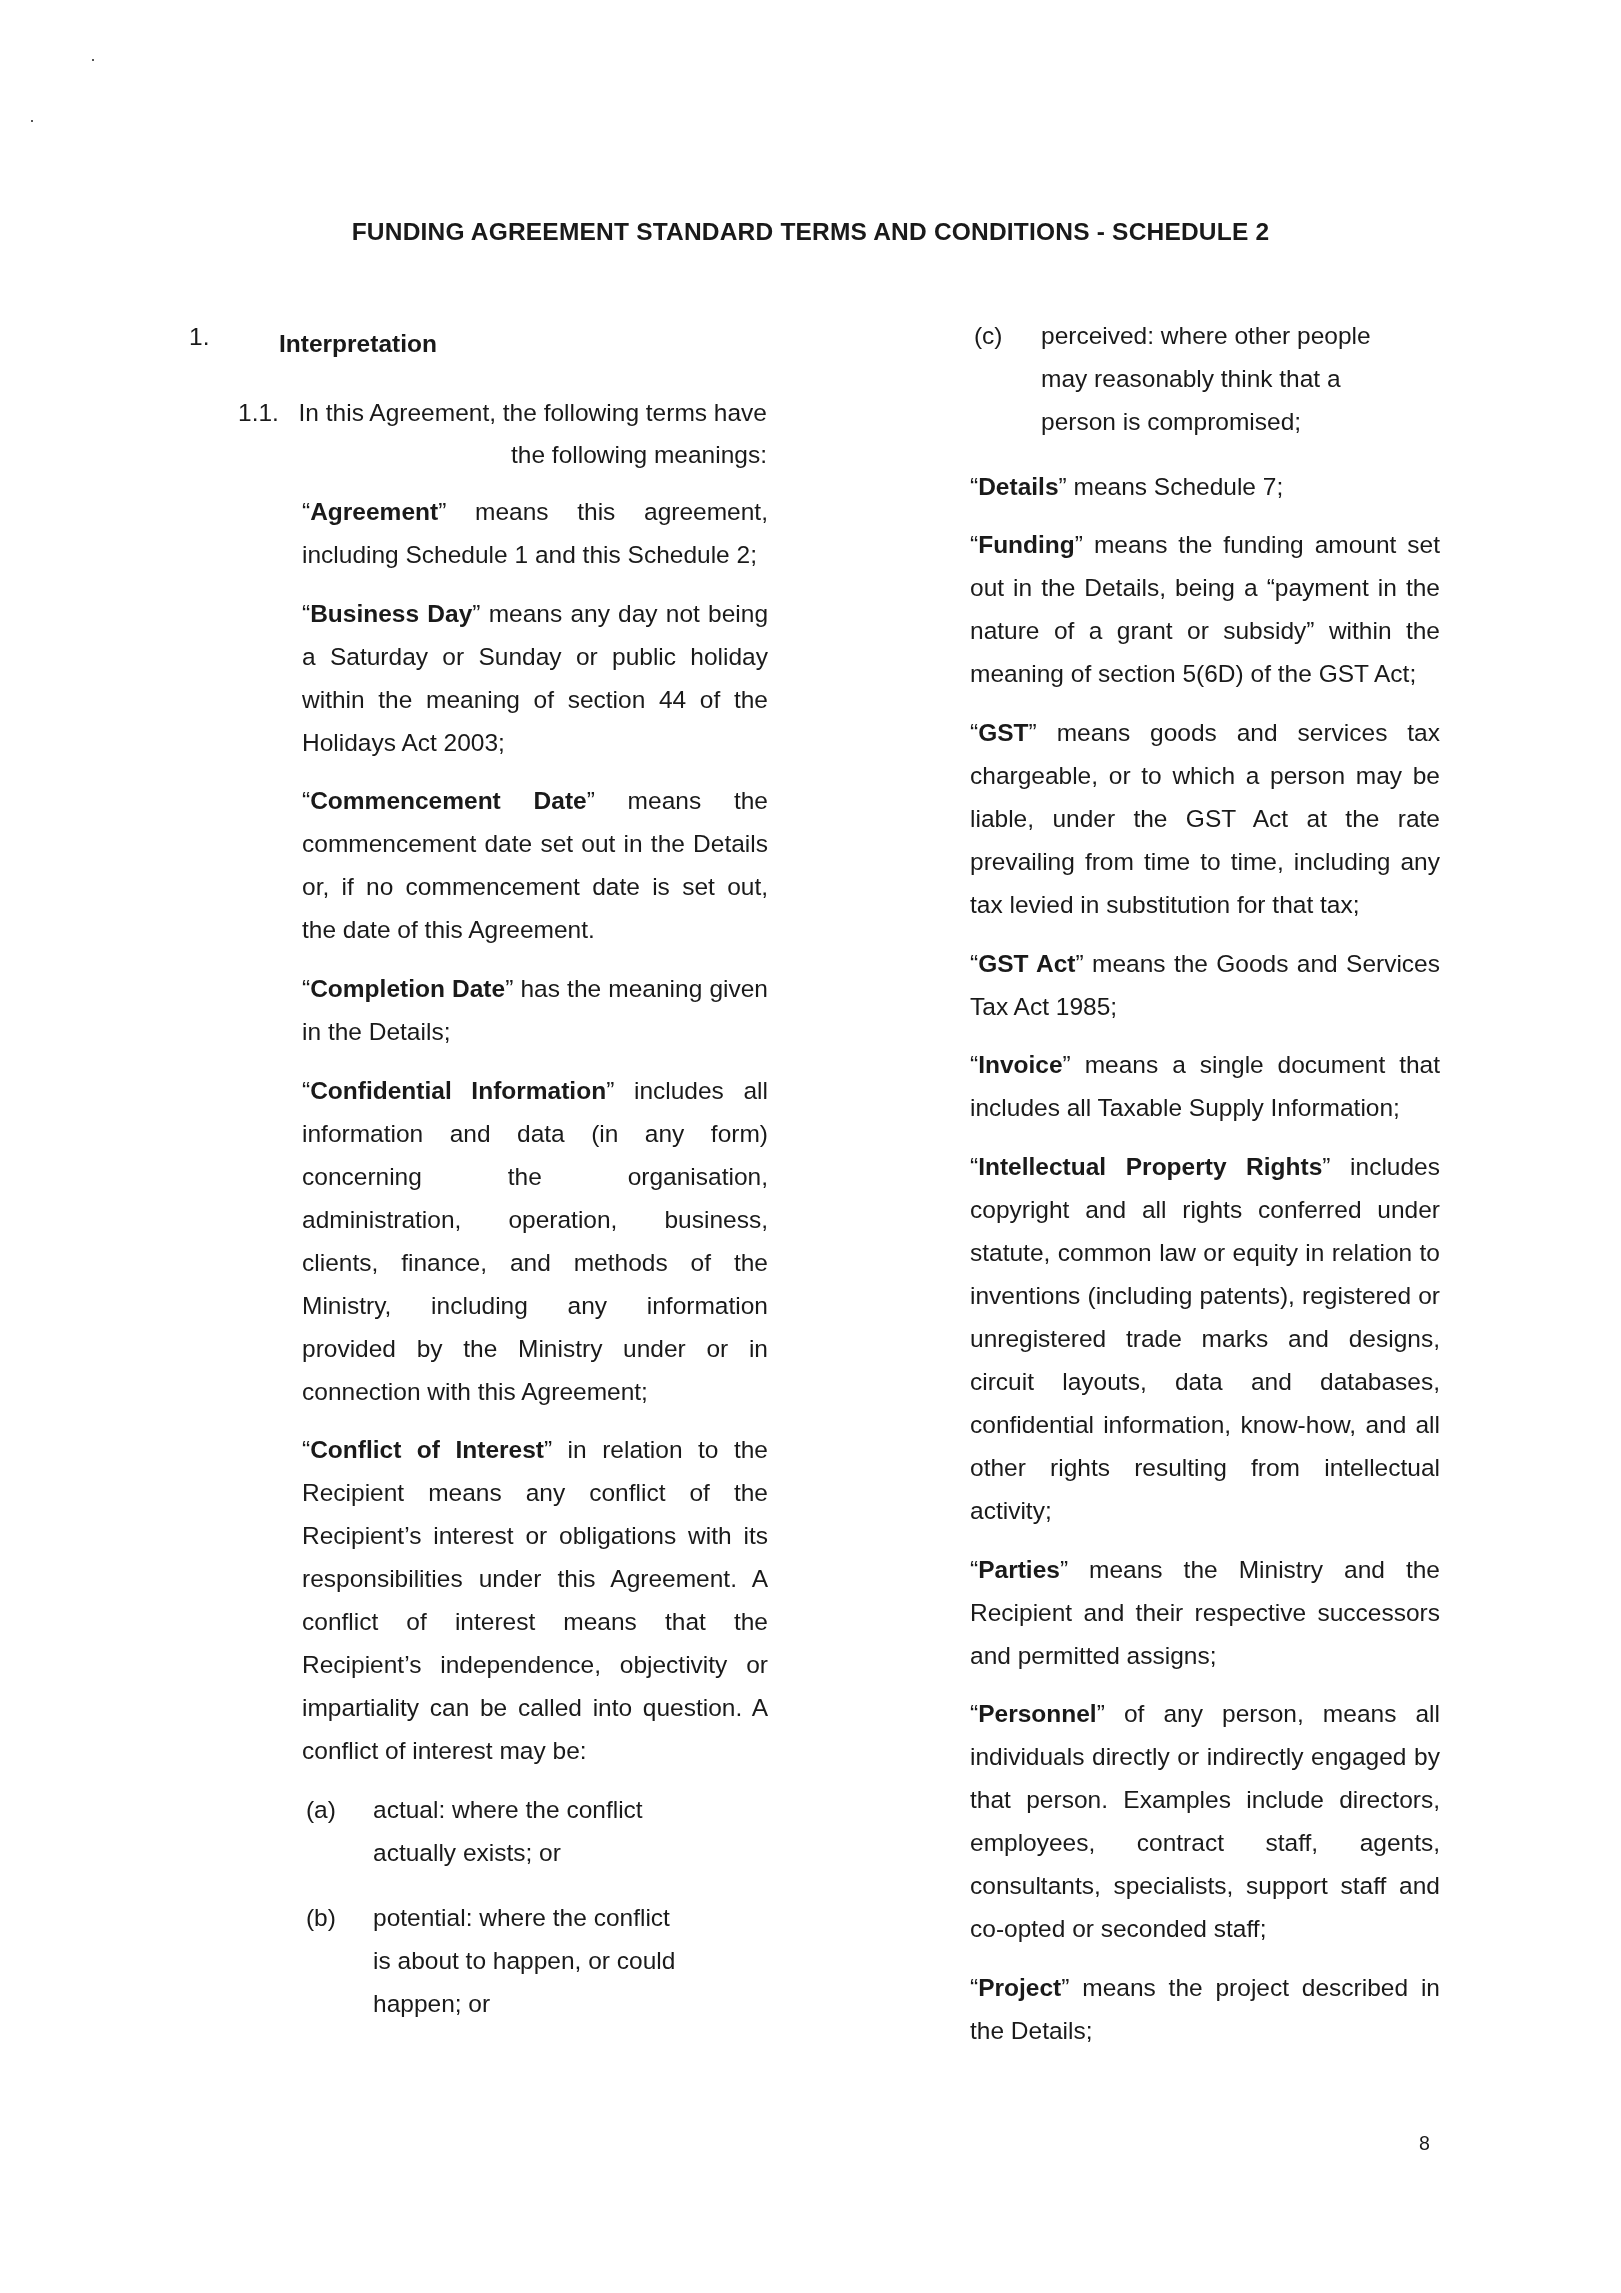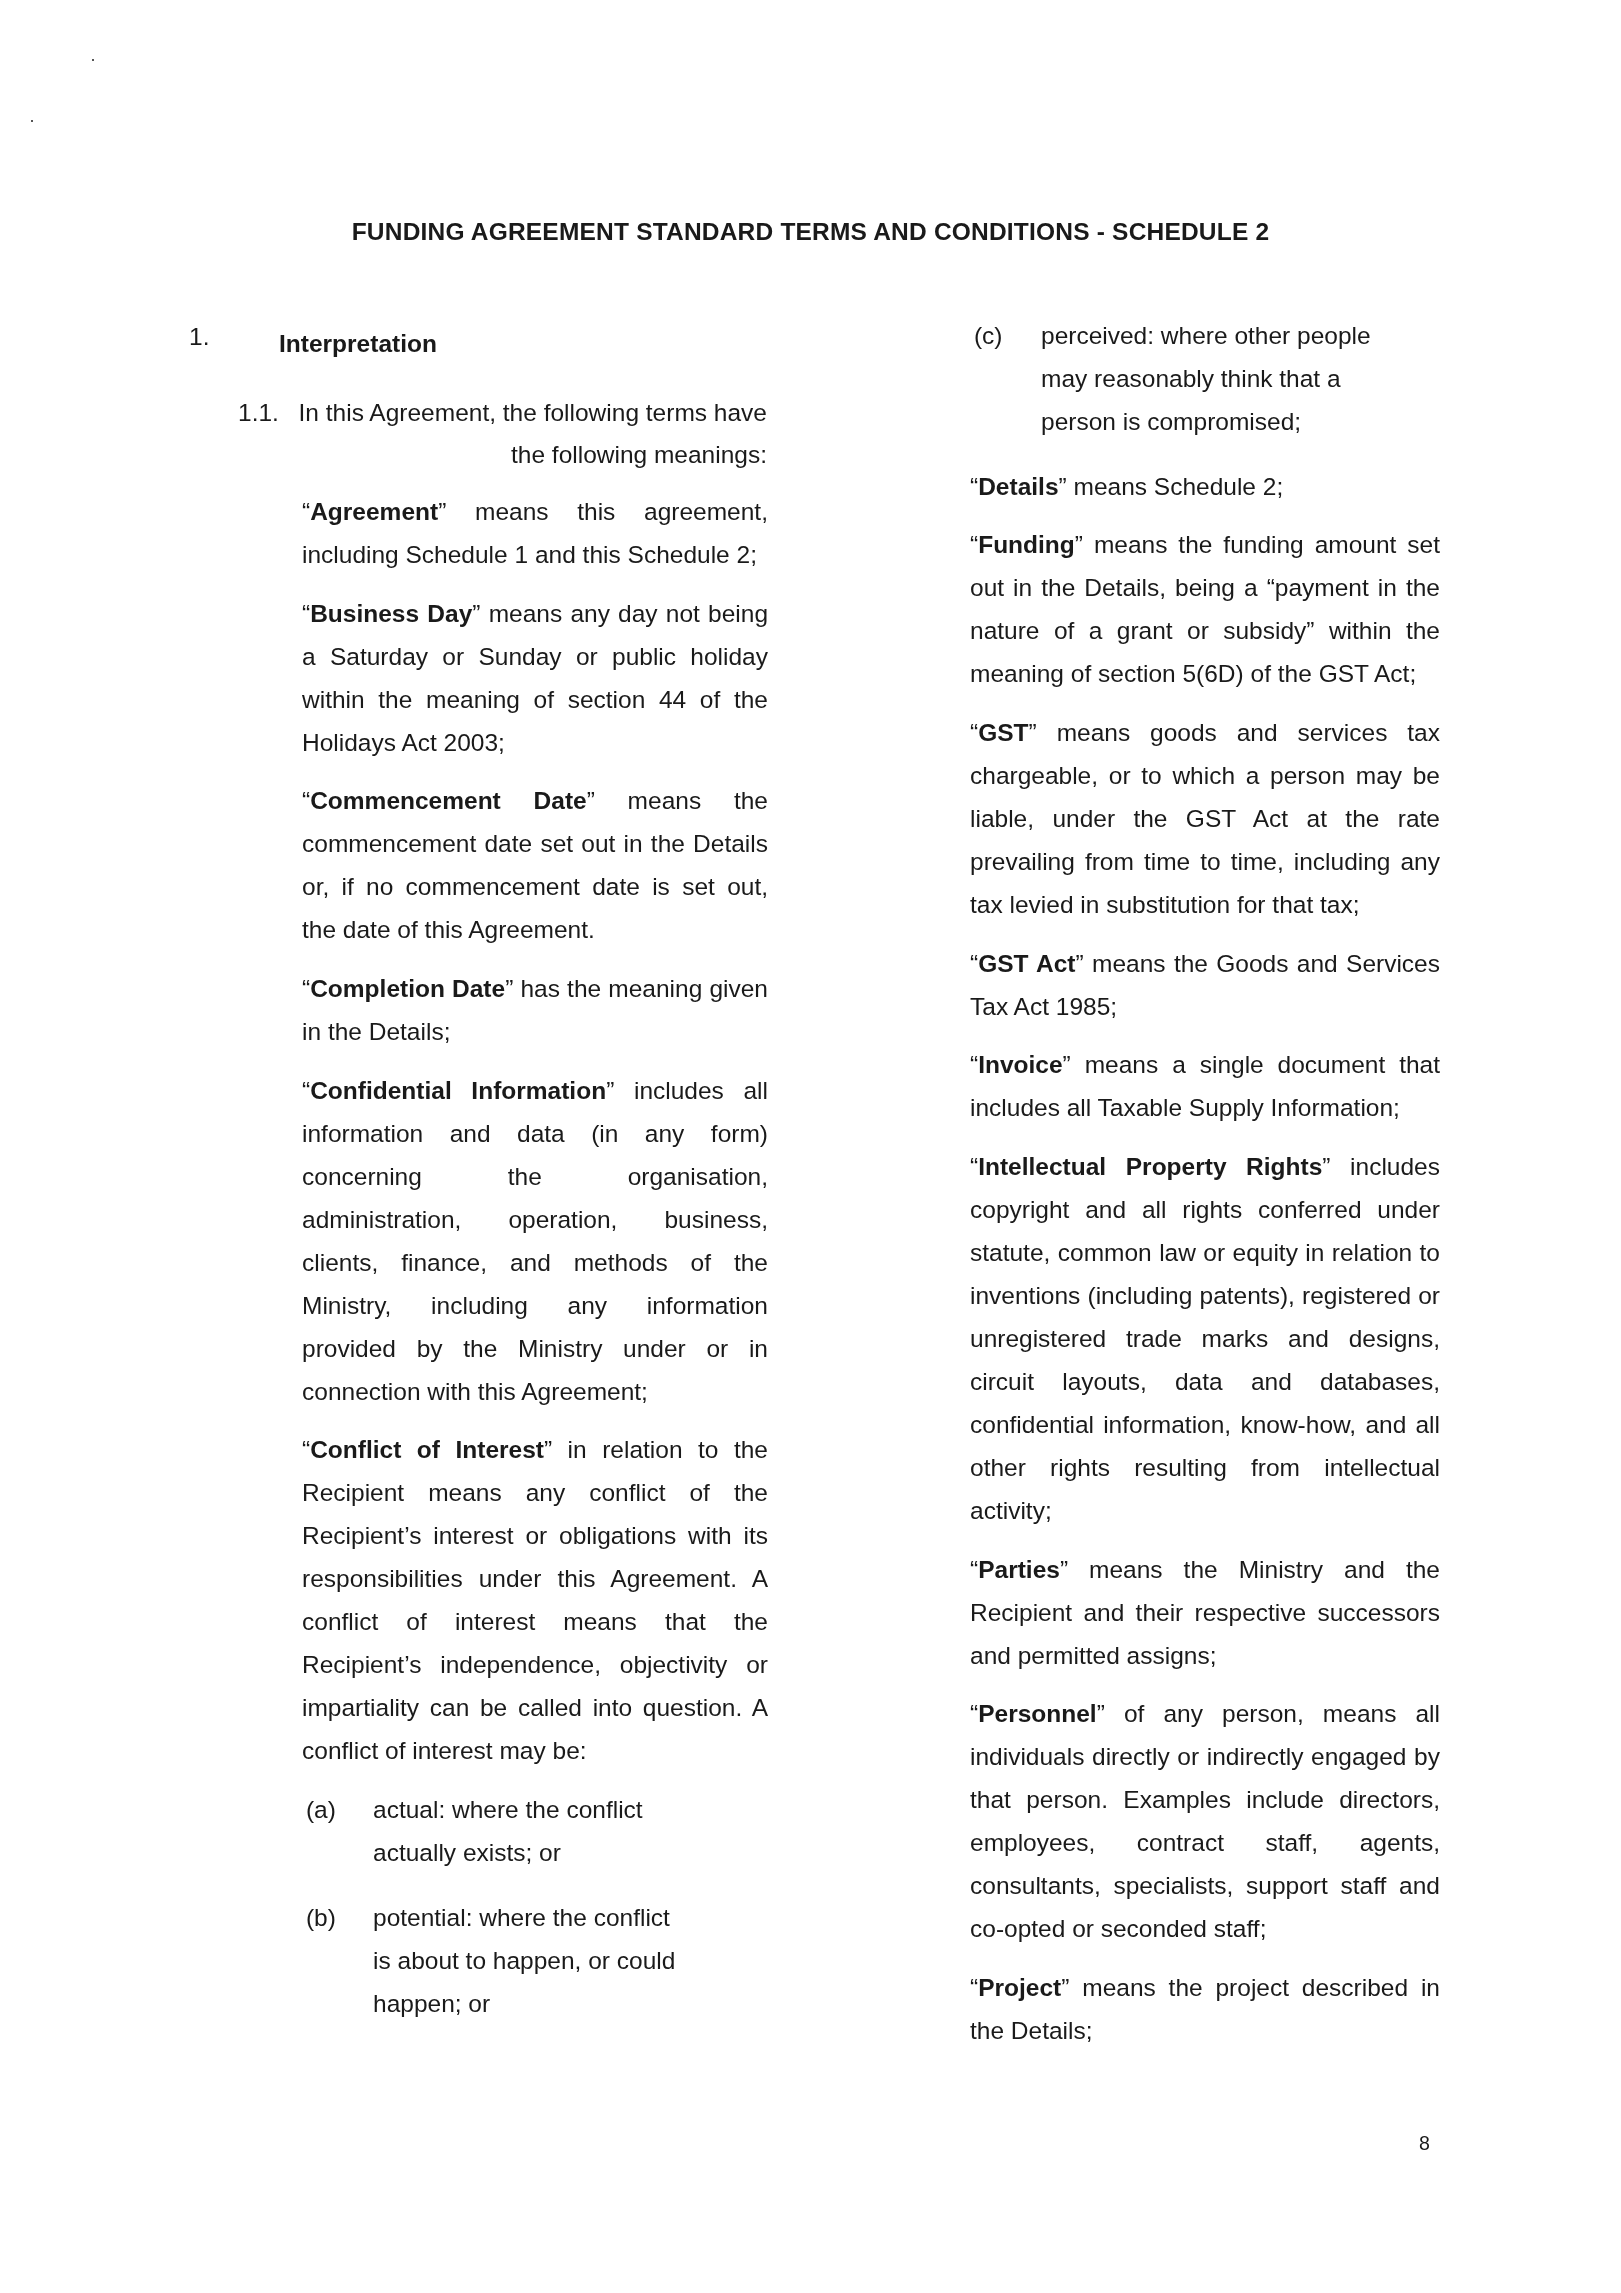--- a/index.html
+++ b/index.html
@@ -65,21 +65,21 @@
       <span class="lbl">(b)</span>
       <span>potential: where the conflict is about to happen, or could happen; or</span>
     </div>
   </div>
 
   <div class="col col-right">
     <div class="item">
       <span class="lbl">(c)</span>
       <span>perceived: where other people may reasonably think that a person is compromised;</span>
     </div>
-    <div class="def">“<b>Details</b>”<span> means Schedule 2;</span></div>
+    <div class="def">“<b>Details</b>”<span> means Schedule 7;</span></div>
     <div class="def">“<b>Funding</b>”<span> means the funding amount set out in the Details, being a “payment in the nature of a grant or subsidy” within the meaning of section 5(6D) of the GST Act;</span></div>
     <div class="def">“<b>GST</b>”<span> means goods and services tax chargeable, or to which a person may be liable, under the GST Act at the rate prevailing from time to time, including any tax levied in substitution for that tax;</span></div>
     <div class="def">“<b>GST Act</b>”<span> means the Goods and Services Tax Act 1985;</span></div>
     <div class="def">“<b>Invoice</b>”<span> means a single document that includes all Taxable Supply Information;</span></div>
     <div class="def">“<b>Intellectual Property Rights</b>”<span> includes copyright and all rights conferred under statute, common law or equity in relation to inventions (including patents), registered or unregistered trade marks and designs, circuit layouts, data and databases, confidential information, know-how, and all other rights resulting from intellectual activity;</span></div>
     <div class="def">“<b>Parties</b>”<span> means the Ministry and the Recipient and their respective successors and permitted assigns;</span></div>
     <div class="def">“<b>Personnel</b>”<span> of any person, means all individuals directly or indirectly engaged by that person. Examples include directors, employees, contract staff, agents, consultants, specialists, support staff and co-opted or seconded staff;</span></div>
     <div class="def">“<b>Project</b>”<span> means the project described in the Details;</span></div>
   </div>
 

